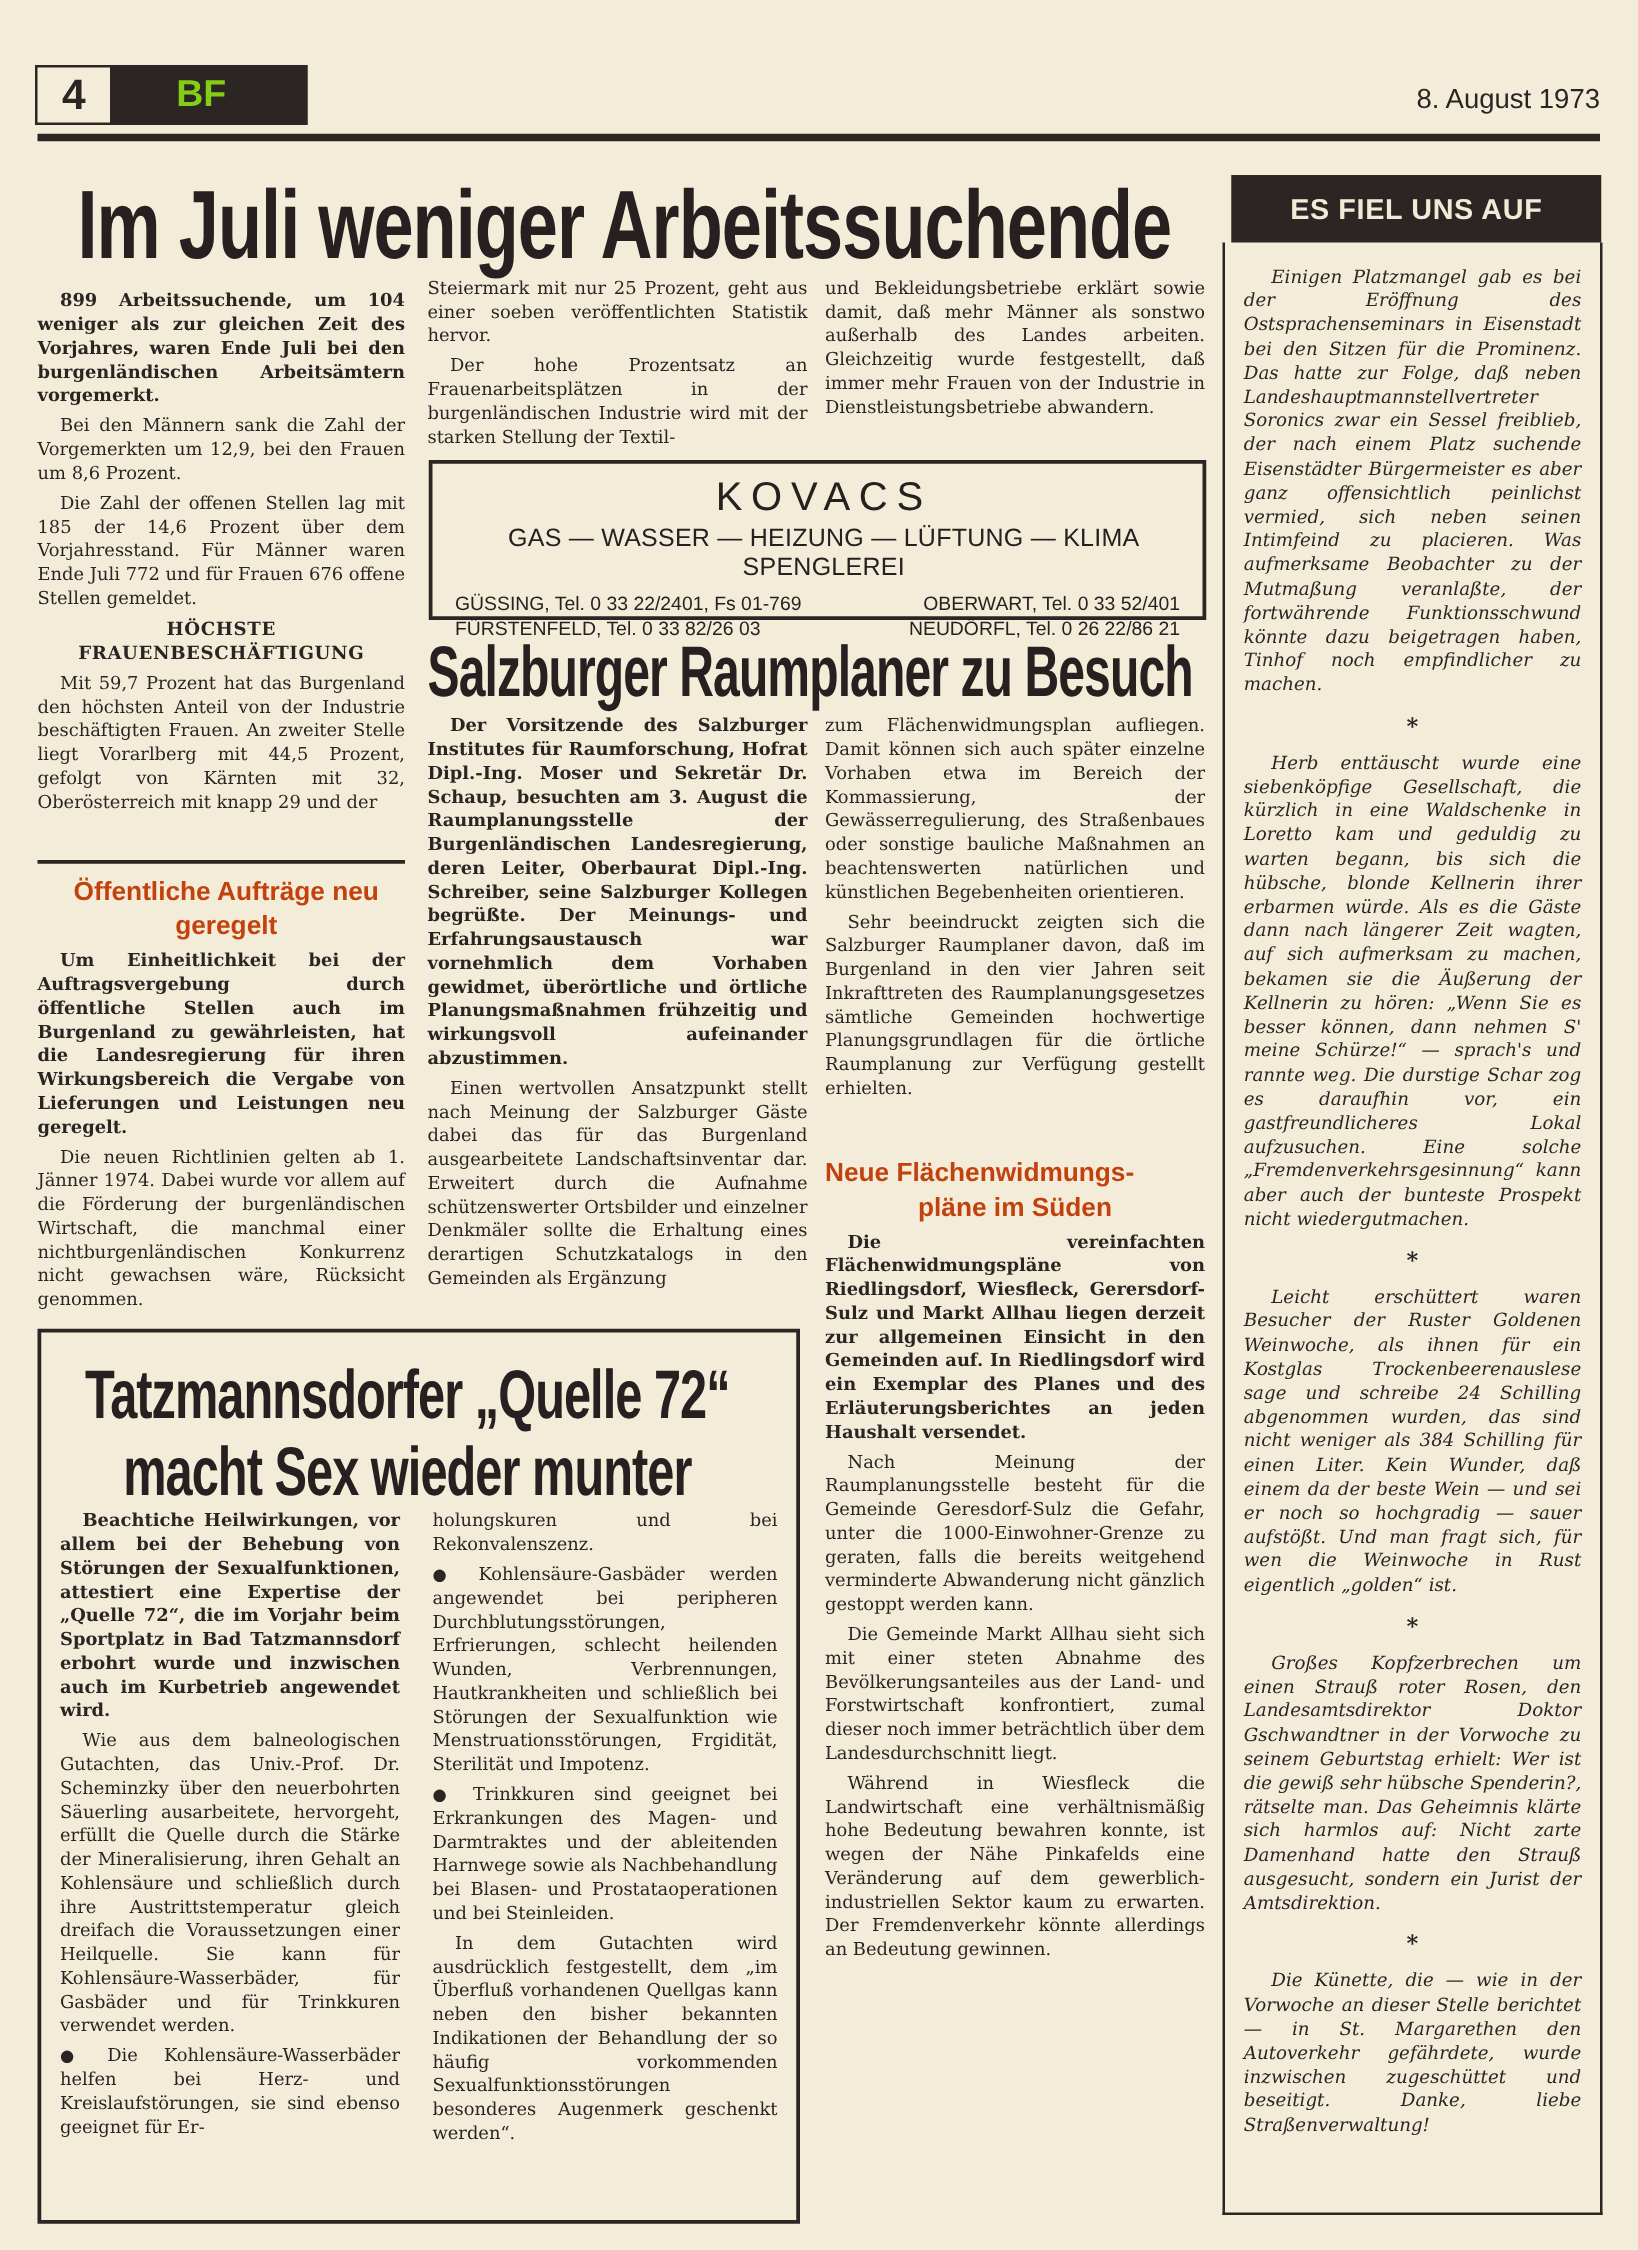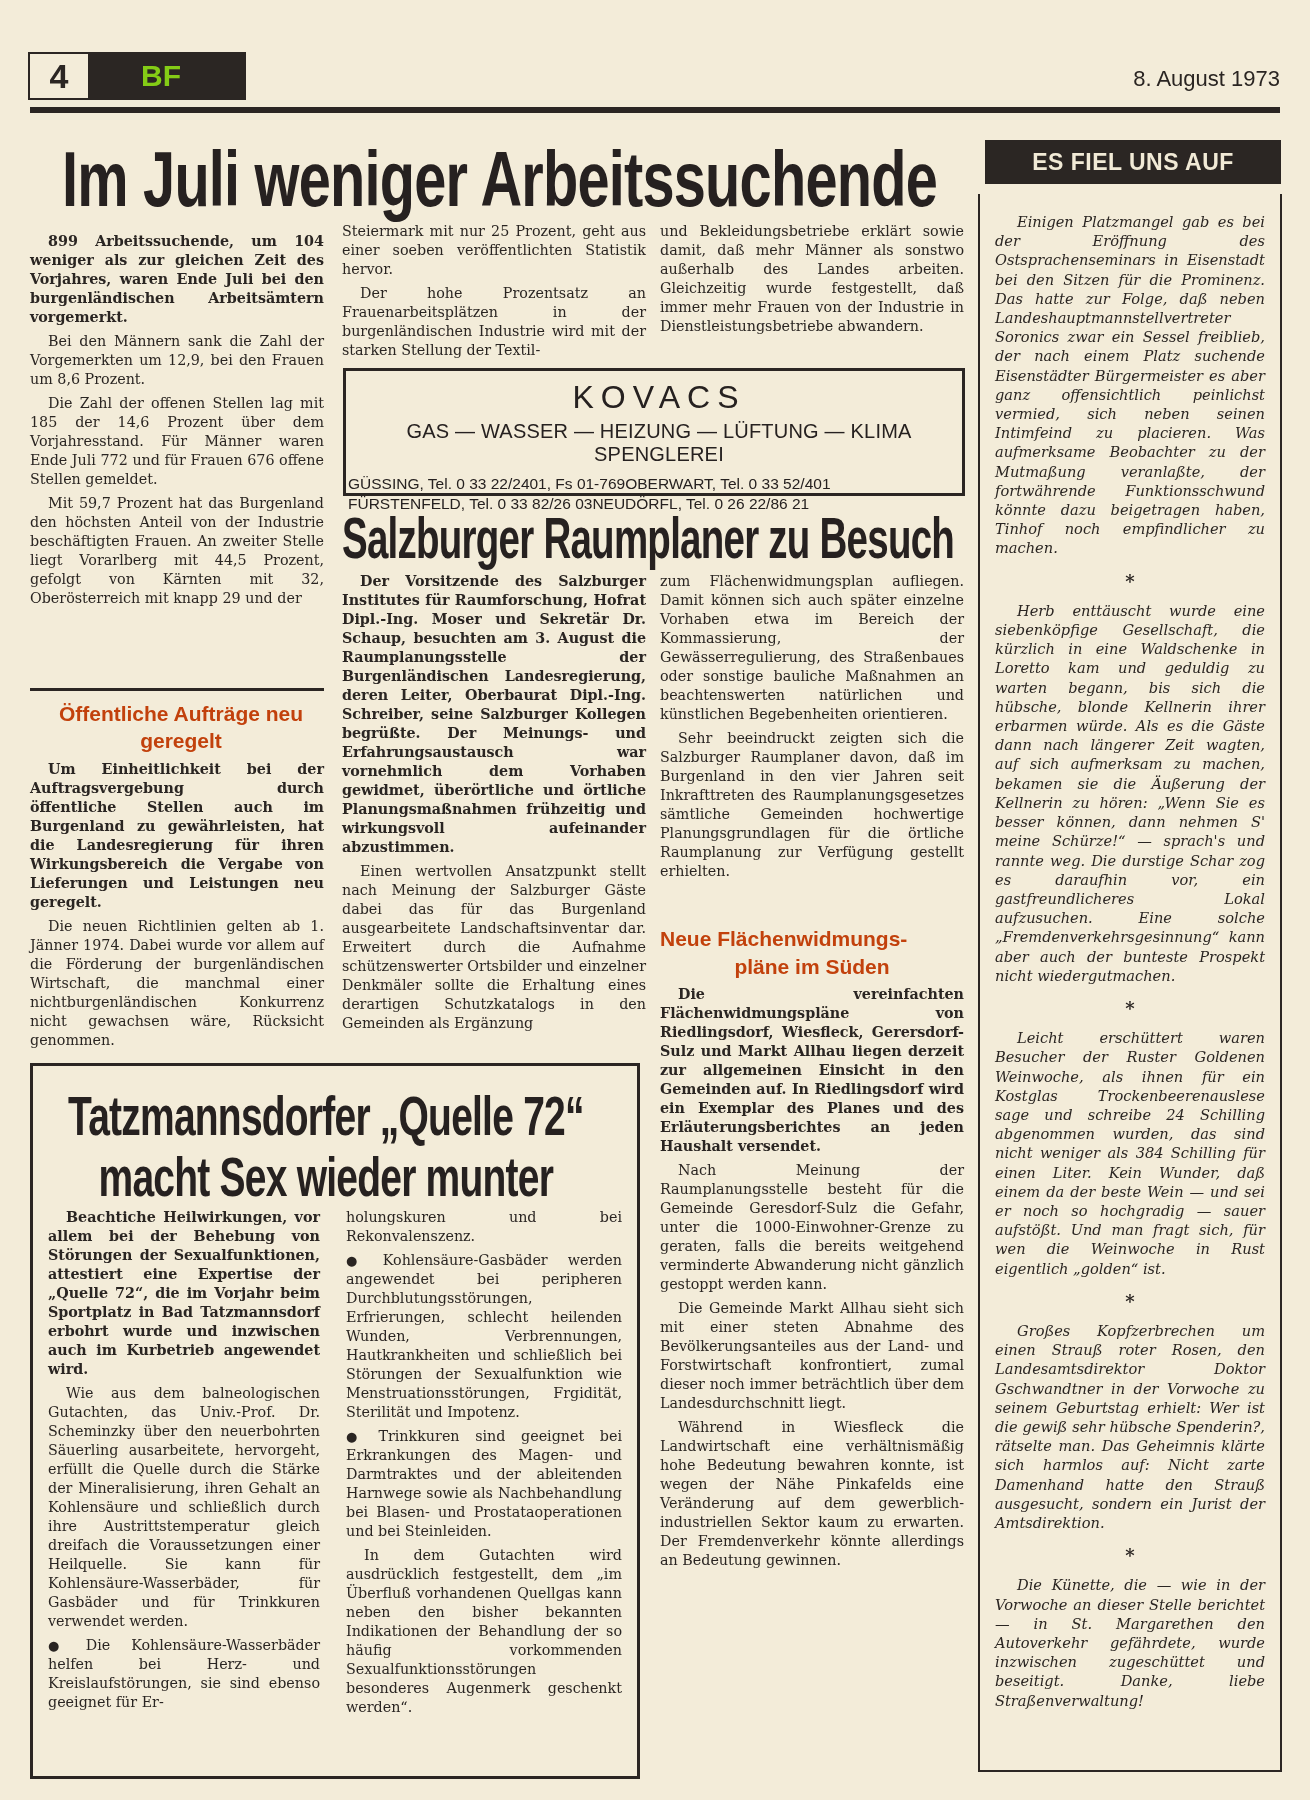--- a/index.html
+++ b/index.html
@@ -43,28 +43,28 @@
   .col .subhead { text-align: center; font-weight: bold; letter-spacing: 0.5px; margin: 4px 0 6px; text-indent: 0; font-size: 14.5px; line-height: 19px; }
   .bullet::before { content: "\25CF"; margin-right: 10px; font-size: 13px; }
   .bullet { text-indent: 0 !important; }
 
   .rule-h { background: #2b2623; height: 3px; }
 
   
   .ad { left: 343px; top: 368px; width: 622px; height: 128px; border: 3px solid #2b2623; font-family: "Liberation Sans", sans-serif; color: #262120; }
   .ad-name { text-align: center; font-size: 32px; letter-spacing: 7px; margin-top: 8px; padding-left: 10px; }
   .ad-services { text-align: center; font-size: 20px; margin-top: 4px; letter-spacing: 0.2px; margin-left: 10px; }
-  .ad-row { display: flex; font-size: 15.5px; padding: 0 2px; line-height: 20px; }
+  .ad-row { display: flex; justify-content: space-between; font-size: 15.5px; padding: 0 18px; line-height: 20px; }
   .ad-rows { margin-top: 8px; }
 
   
   .tatz-box { left: 30px; top: 1063px; width: 610px; height: 716px; border: 3px solid #2b2623; }
 
   
-  .sidebar-head { left: 985px; top: 140px; width: 296px; height: 44px; background: #2b2623; color: #f1ead6; font-family: "Liberation Sans", sans-serif; font-weight: bold; font-size: 23px; display: flex; align-items: center; justify-content: center; letter-spacing: 0.5px; }
+  .sidebar-head { left: 985px; top: 140px; width: 296px; height: 54px; background: #2b2623; color: #f1ead6; font-family: "Liberation Sans", sans-serif; font-weight: bold; font-size: 23px; display: flex; align-items: center; justify-content: center; letter-spacing: 0.5px; }
   .sidebar-box { left: 978px; top: 194px; width: 304px; height: 1578px; border-left: 2px solid #2b2623; border-right: 2px solid #2b2623; border-bottom: 2px solid #2b2623; }
   .side-col { left: 995px; top: 212px; width: 270px; font-style: italic; font-size: 14.6px; line-height: 19.2px; text-align: justify; }
   .side-col p { text-indent: 22px; }
   .side-col .star { text-align: center; font-style: normal; font-weight: bold; font-size: 18px; margin: 14px 0 10px; text-indent: 0; }
 </style>
 </head>
 <body>
 
 <div class="abs masthead-box">
   <div class="page-num">4</div>
@@ -72,20 +72,24 @@
 </div>
 <div class="abs issue-date">8. August 1973</div>
 <div class="abs top-rule"></div>
 
 <div class="abs hl hl-main">Im Juli weniger Arbeitssuchende</div>
 
 <div class="abs col" style="left:30px; top:232px; width:294px;">
   <p class="lead">899 Arbeitssuchende, um 104 weniger als zur gleichen Zeit des Vorjahres, waren Ende Juli bei den burgenländischen Arbeitsämtern vorgemerkt.</p>
   <p>Bei den Männern sank die Zahl der Vorgemerkten um 12,9, bei den Frauen um 8,6 Prozent.</p>
   <p>Die Zahl der offenen Stellen lag mit 185 der 14,6 Prozent über dem Vorjahresstand. Für Männer waren Ende Juli 772 und für Frauen 676 offene Stellen gemeldet.</p>
+  <div class="subhead">
+    <div>HÖCHSTE</div>
+    <div>FRAUENBESCHÄFTIGUNG</div>
+  </div>
   <p>Mit 59,7 Prozent hat das Burgenland den höchsten Anteil von der Industrie beschäftigten Frauen. An zweiter Stelle liegt Vorarlberg mit 44,5 Prozent, gefolgt von Kärnten mit 32, Oberösterreich mit knapp 29 und der</p>
 </div>
 
 <div class="abs col" style="left:342px; top:222px; width:304px;">
   <p class="noindent">Steiermark mit nur 25 Prozent, geht aus einer soeben veröffentlichten Statistik hervor.</p>
   <p>Der hohe Prozentsatz an Frauenarbeitsplätzen in der burgenländischen Industrie wird mit der starken Stellung der Textil-</p>
 </div>
 <div class="abs col" style="left:660px; top:222px; width:304px;">
   <p class="noindent">und Bekleidungsbetriebe erklärt sowie damit, daß mehr Männer als sonstwo außerhalb des Landes arbeiten. Gleichzeitig wurde festgestellt, daß immer mehr Frauen von der Industrie in Dienstleistungsbetriebe abwandern.</p>
 </div>

